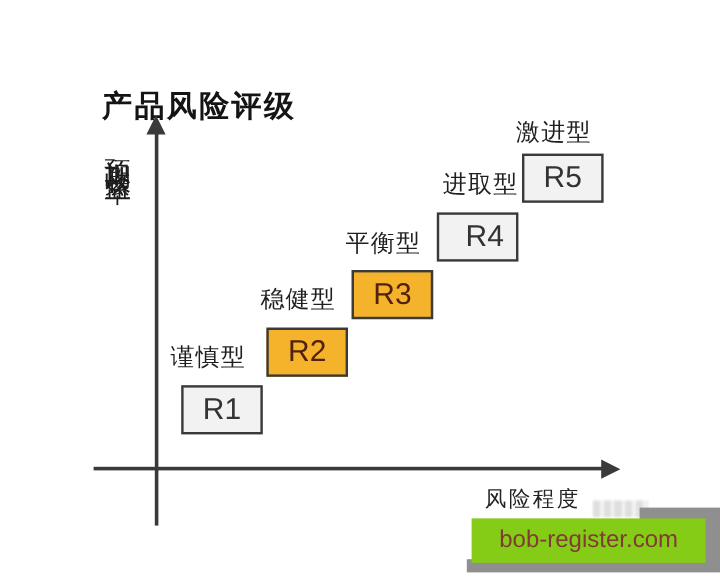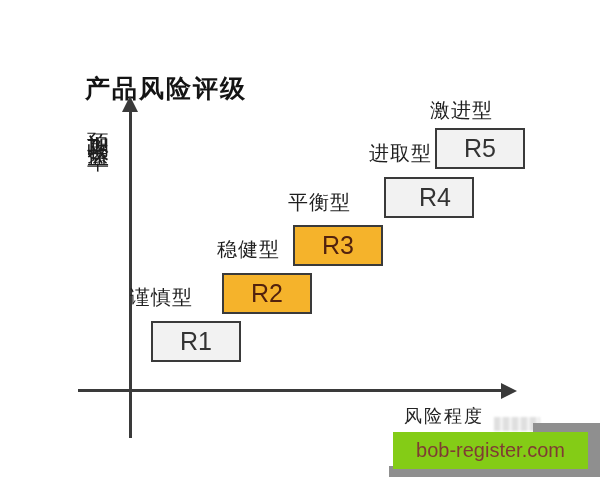--- a/index.html
+++ b/index.html
@@ -67,48 +67,48 @@
     left: 404px; top: 404px;
     font-size: 18px;
     letter-spacing: 2px;
     color: #242424;
     white-space: nowrap;
   }
 
   
   .risk-box {
     position: absolute;
-    width: 90px; height: 41px;
+    width: 68px; height: 41px;
     border: 2px solid #3a3a3a;
     background: #f2f2f2;
     display: flex;
     align-items: center;
     justify-content: center;
     font-size: 25px;
     color: #333333;
   }
   .risk-box.highlight {
     background: #f5b32b;
     color: #52220e;
   }
   .pos-r1 { left: 151px; top: 321px; }
   .pos-r2 { left: 222px; top: 273px; }
   .pos-r3 { left: 293px; top: 225px; }
-  .pos-r4 { left: 384px; top: 177px; padding-left: 12px; }
+  .pos-r4 { left: 364px; top: 177px; padding-left: 12px; }
   .pos-r5 { left: 435px; top: 128px; }
 
   .type-label {
     position: absolute;
     width: 72px;
     font-size: 20px;
     letter-spacing: 1px;
     color: #1f1f1f;
     white-space: nowrap;
   }
-  .lbl-r1 { left: 130px; top: 284px; }
+  .lbl-r1 { left: 142px; top: 284px; }
   .lbl-r2 { left: 217px; top: 236px; }
   .lbl-r3 { left: 288px; top: 189px; }
   .lbl-r4 { left: 357px; top: 140px; margin-left: 12px; }
   .lbl-r5 { left: 430px; top: 97px; }
 
   
   .gray-banner-top {
     position: absolute;
     left: 533px; top: 423px;
     width: 67px; height: 47px;

